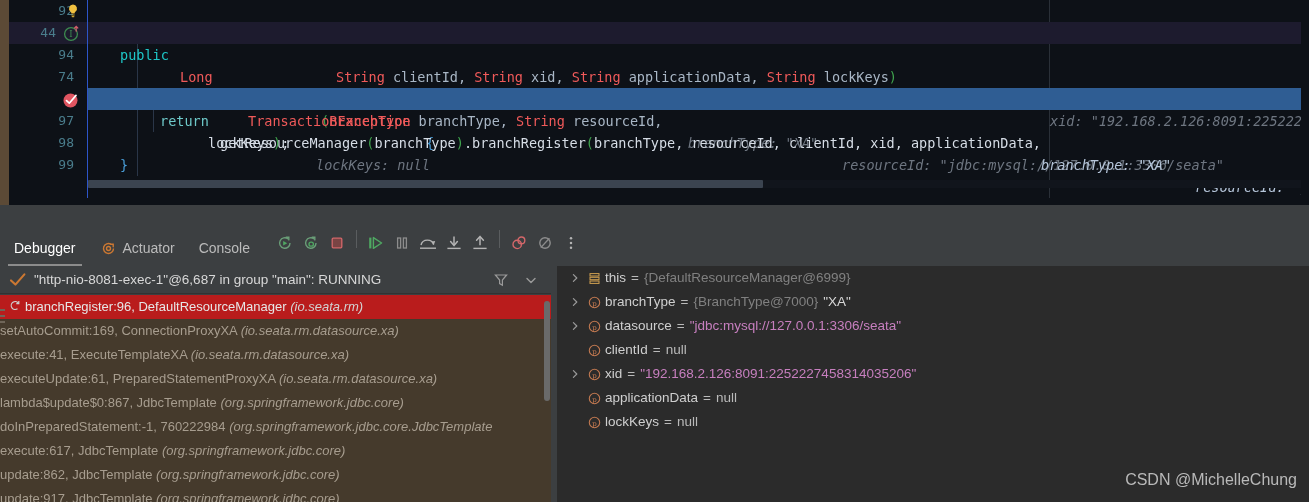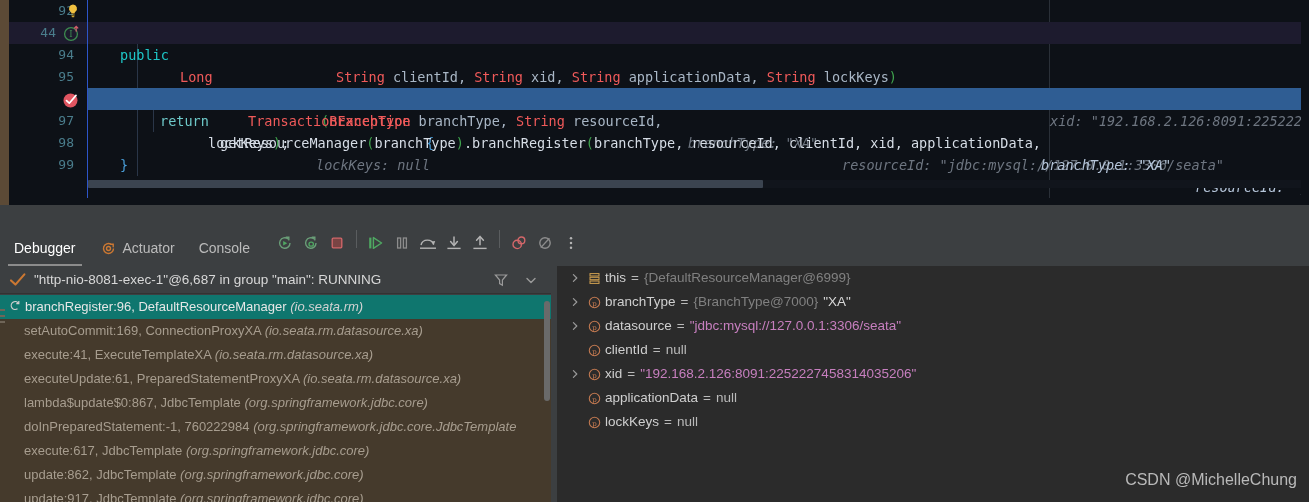--- a/index.html
+++ b/index.html
@@ -105,24 +105,24 @@
     border-bottom: 1px solid #323232;
   }
   .thread-text { font-size: 13.5px; color: #d8d8d8; margin-left: 6px; }
 
   .frames {
     position: absolute; left: 0; top: 90px; width: 551px; bottom: 0;
     background: #453a2c; overflow: hidden;
   }
   .frame-row {
     height: 24px; line-height: 24px; font-size: 13px;
-    color: #a79d8f; padding-left: 24px; white-space: nowrap;
+    color: #a79d8f; white-space: nowrap;
   }
   .frame-row.selected {
-    background: #0f766e; color: #e6e6e6; padding-left: 8px;
+    background: #b91c1c; color: #e6e6e6; padding-left: 8px;
   }
   .frame-row em { font-style: italic; color: #a79d8f; }
   .frame-row.selected em { color: #d2d2d2; }
   .frames-scrollbar {
     position: absolute; right: 1px; top: 96px; width: 6px; height: 100px;
     background: #6a6a6a; border-radius: 3px;
   }
   .frames-left-ticks { position: absolute; left: 0; top: 14px; width: 5px; }
   .frames-left-ticks i {
     display:block; width: 5px; height: 2px; background:#6f6558; margin-bottom: 4px;
@@ -169,21 +169,21 @@
       <div class="gut-row" style="top:44px"></div>
       <div class="gut-row" style="top:66px"></div>
       <div class="gut-row" style="top:88px"></div>
       <div class="gut-row" style="top:110px"></div>
       <div class="gut-row" style="top:132px"></div>
       <div class="gut-row" style="top:154px"></div>
 
       <div class="ln" style="top:0px">92</div>
       <div class="ln" style="top:22px;right:32px">44</div>
       <div class="ln" style="top:44px">94</div>
-      <div class="ln" style="top:66px">95</div>
+      <div class="ln" style="top:66px">74</div>
       <div class="ln" style="top:110px">97</div>
       <div class="ln" style="top:132px">98</div>
       <div class="ln" style="top:154px">99</div>
 
       <svg class="lightbulb" viewBox="0 0 16 16">
         <path d="M8 1.5a4 4 0 0 0-2.4 7.2c.5.4.8 1 .8 1.6v.2h3.2v-.2c0-.6.3-1.2.8-1.6A4 4 0 0 0 8 1.5z" fill="#f0c040"></path>
         <rect x="6.2" y="11.4" width="3.6" height="1.1" rx="0.4" fill="#c8a030"></rect>
         <rect x="6.6" y="13.1" width="2.8" height="1.1" rx="0.4" fill="#c8a030"></rect>
       </svg>
 

